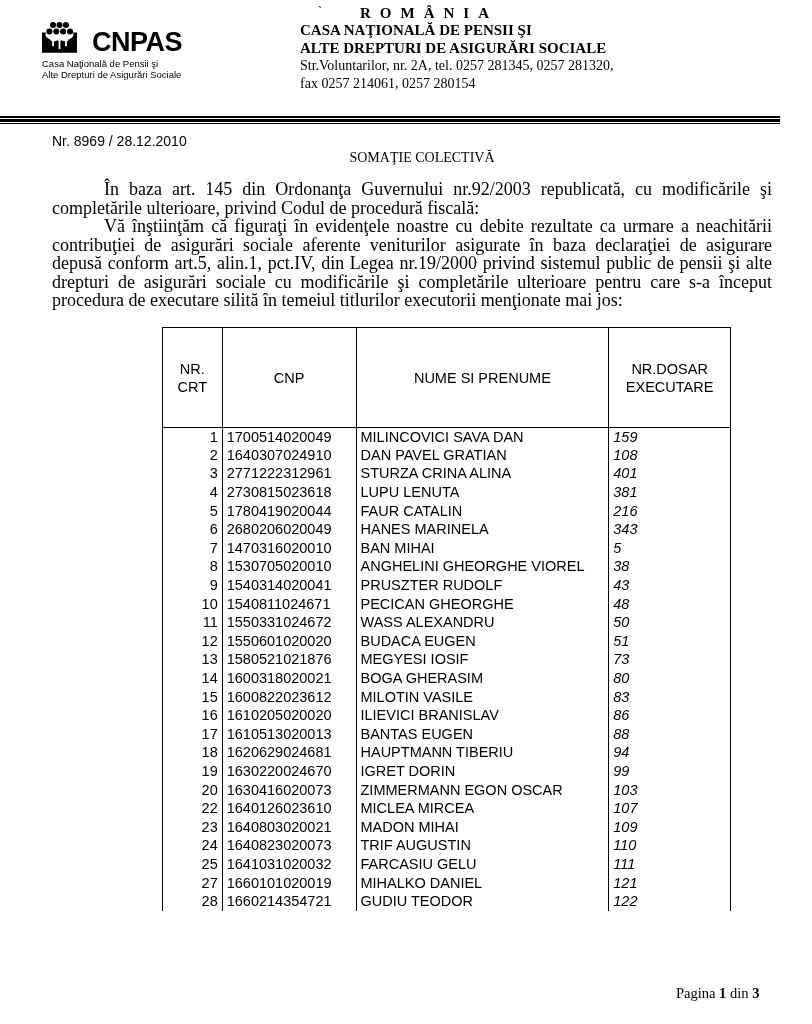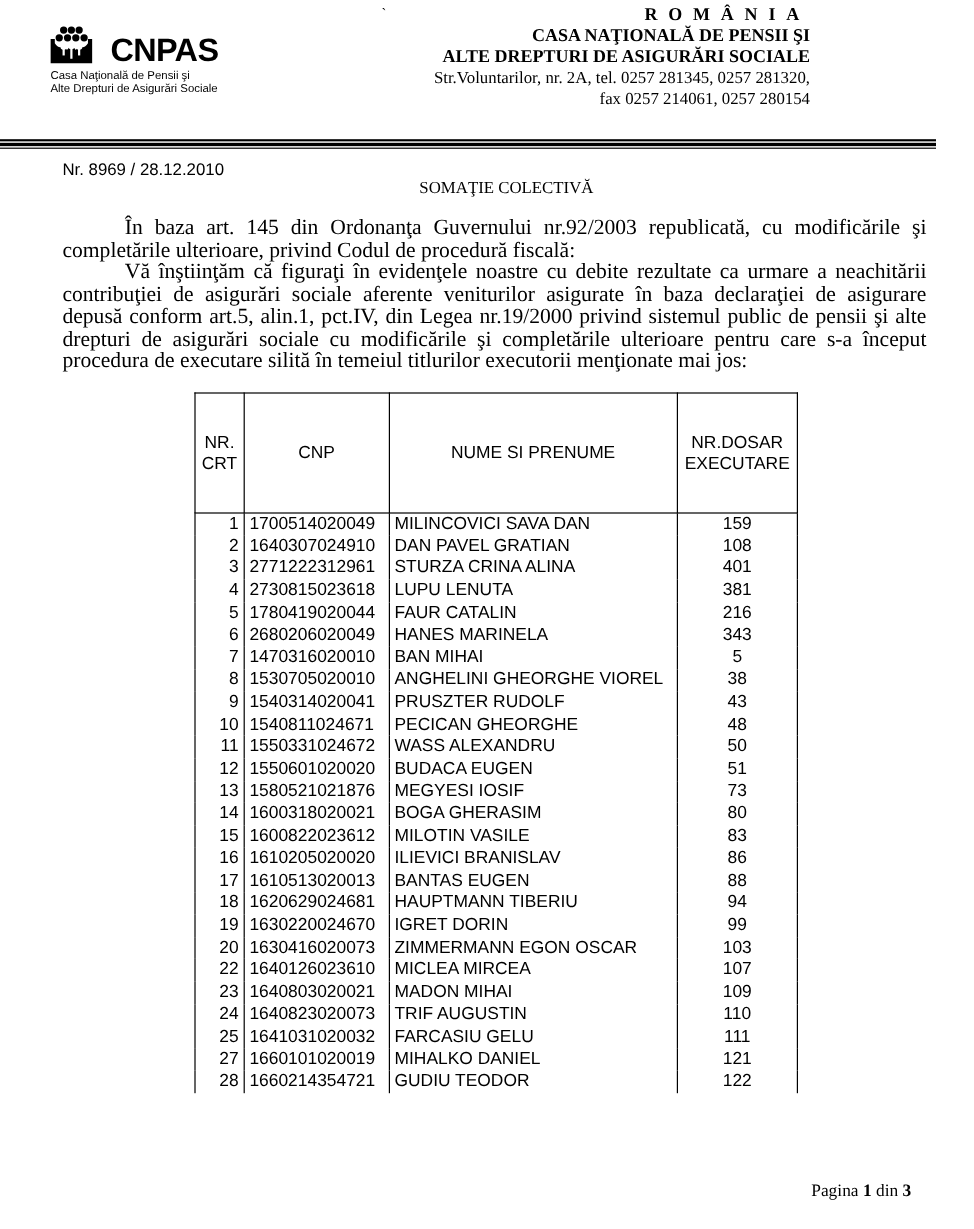--- a/index.html
+++ b/index.html
@@ -6,46 +6,46 @@
   html, body { width: 812px; height: 1024px; background: #ffffff; overflow: hidden; }
   body { position: relative; color: #000; font-family: "Liberation Serif", serif; }
 
   .logo { position: absolute; left: 42px; top: 20px; width: 140px; }
   .logo-row { display: flex; align-items: flex-end; }
   .logo-mark { width: 38px; height: 34px; }
   .logo-text { font-family: "Liberation Sans", sans-serif; font-weight: bold; font-size: 27px; letter-spacing: -0.5px; line-height: 24px; margin-left: 15px; }
   .logo-sub { font-family: "Liberation Sans", sans-serif; font-size: 9.5px; line-height: 11px; margin-top: 4px; white-space: nowrap; }
 
   .tick { position: absolute; left: 318px; top: 4px; font-size: 12px; }
-  .header { position: absolute; left: 300px; top: 5px; width: 375px; text-align: right; }
+  .header { position: absolute; left: 300px; top: 5px; width: 375px; text-align: left; }
   .h-country { font-weight: bold; font-size: 15px; letter-spacing: 9px; line-height: 16px; padding-left: 60px; }
   .h-line { font-weight: bold; font-size: 15px; line-height: 18px; white-space: nowrap; }
   .h-addr { font-size: 14px; line-height: 18px; white-space: nowrap; }
 
   .rule { position: absolute; left: 0; top: 116px; width: 780px; }
   .rule div { background: #000; width: 100%; }
 
   .doc-nr { position: absolute; left: 52px; top: 133px; font-family: "Liberation Sans", sans-serif; font-size: 14px; }
   .title { position: absolute; left: 0; width: 812px; top: 150px; text-align: center; font-size: 14px; padding-left: 32px; }
 
   .para { position: absolute; left: 52px; width: 720px; font-size: 18px; line-height: 18.5px; text-align: justify; }
   .para .indent { display: inline-block; width: 52px; }
   .p1 { top: 180px; }
   .p2 { top: 217px; }
 
-  table.list { position: absolute; left: 162px; top: 327px; width: 503px; border-collapse: collapse; font-family: "Liberation Sans", sans-serif; font-size: 14.5px; padding-left: 40px; }
+  table.list { position: absolute; left: 162px; top: 327px; width: 569px; border-collapse: collapse; font-family: "Liberation Sans", sans-serif; font-size: 14.5px; padding-left: 40px; }
   table.list th, table.list td { border: 1px solid #000; }
   table.list th { font-weight: normal; text-align: center; height: 100px; line-height: 18px; vertical-align: middle; }
   table.list td { height: 18.6px; line-height: 17px; padding: 0 4px; border-top: none; border-bottom: none; white-space: nowrap; }
   table.list tr.first td { border-top: 1px solid #000; }
   table.list tr.last td { border-bottom: 1px solid #000; }
   td.c-nr { text-align: right; width: 60px; }
   td.c-cnp { width: 134px; }
   td.c-name { width: 253px; }
-  td.c-dos { text-align: center; width: 122px; }
+  td.c-dos { text-align: left; width: 122px; font-style: italic; }
 
   .pager { position: absolute; left: 676px; top: 985px; font-size: 14.5px; }
   .pager b { font-weight: bold; }
 </style>
 </head>
 <body>
 
 <div class="logo">
   <div class="logo-row">
     <svg class="logo-mark" viewBox="0 0 38 34">

